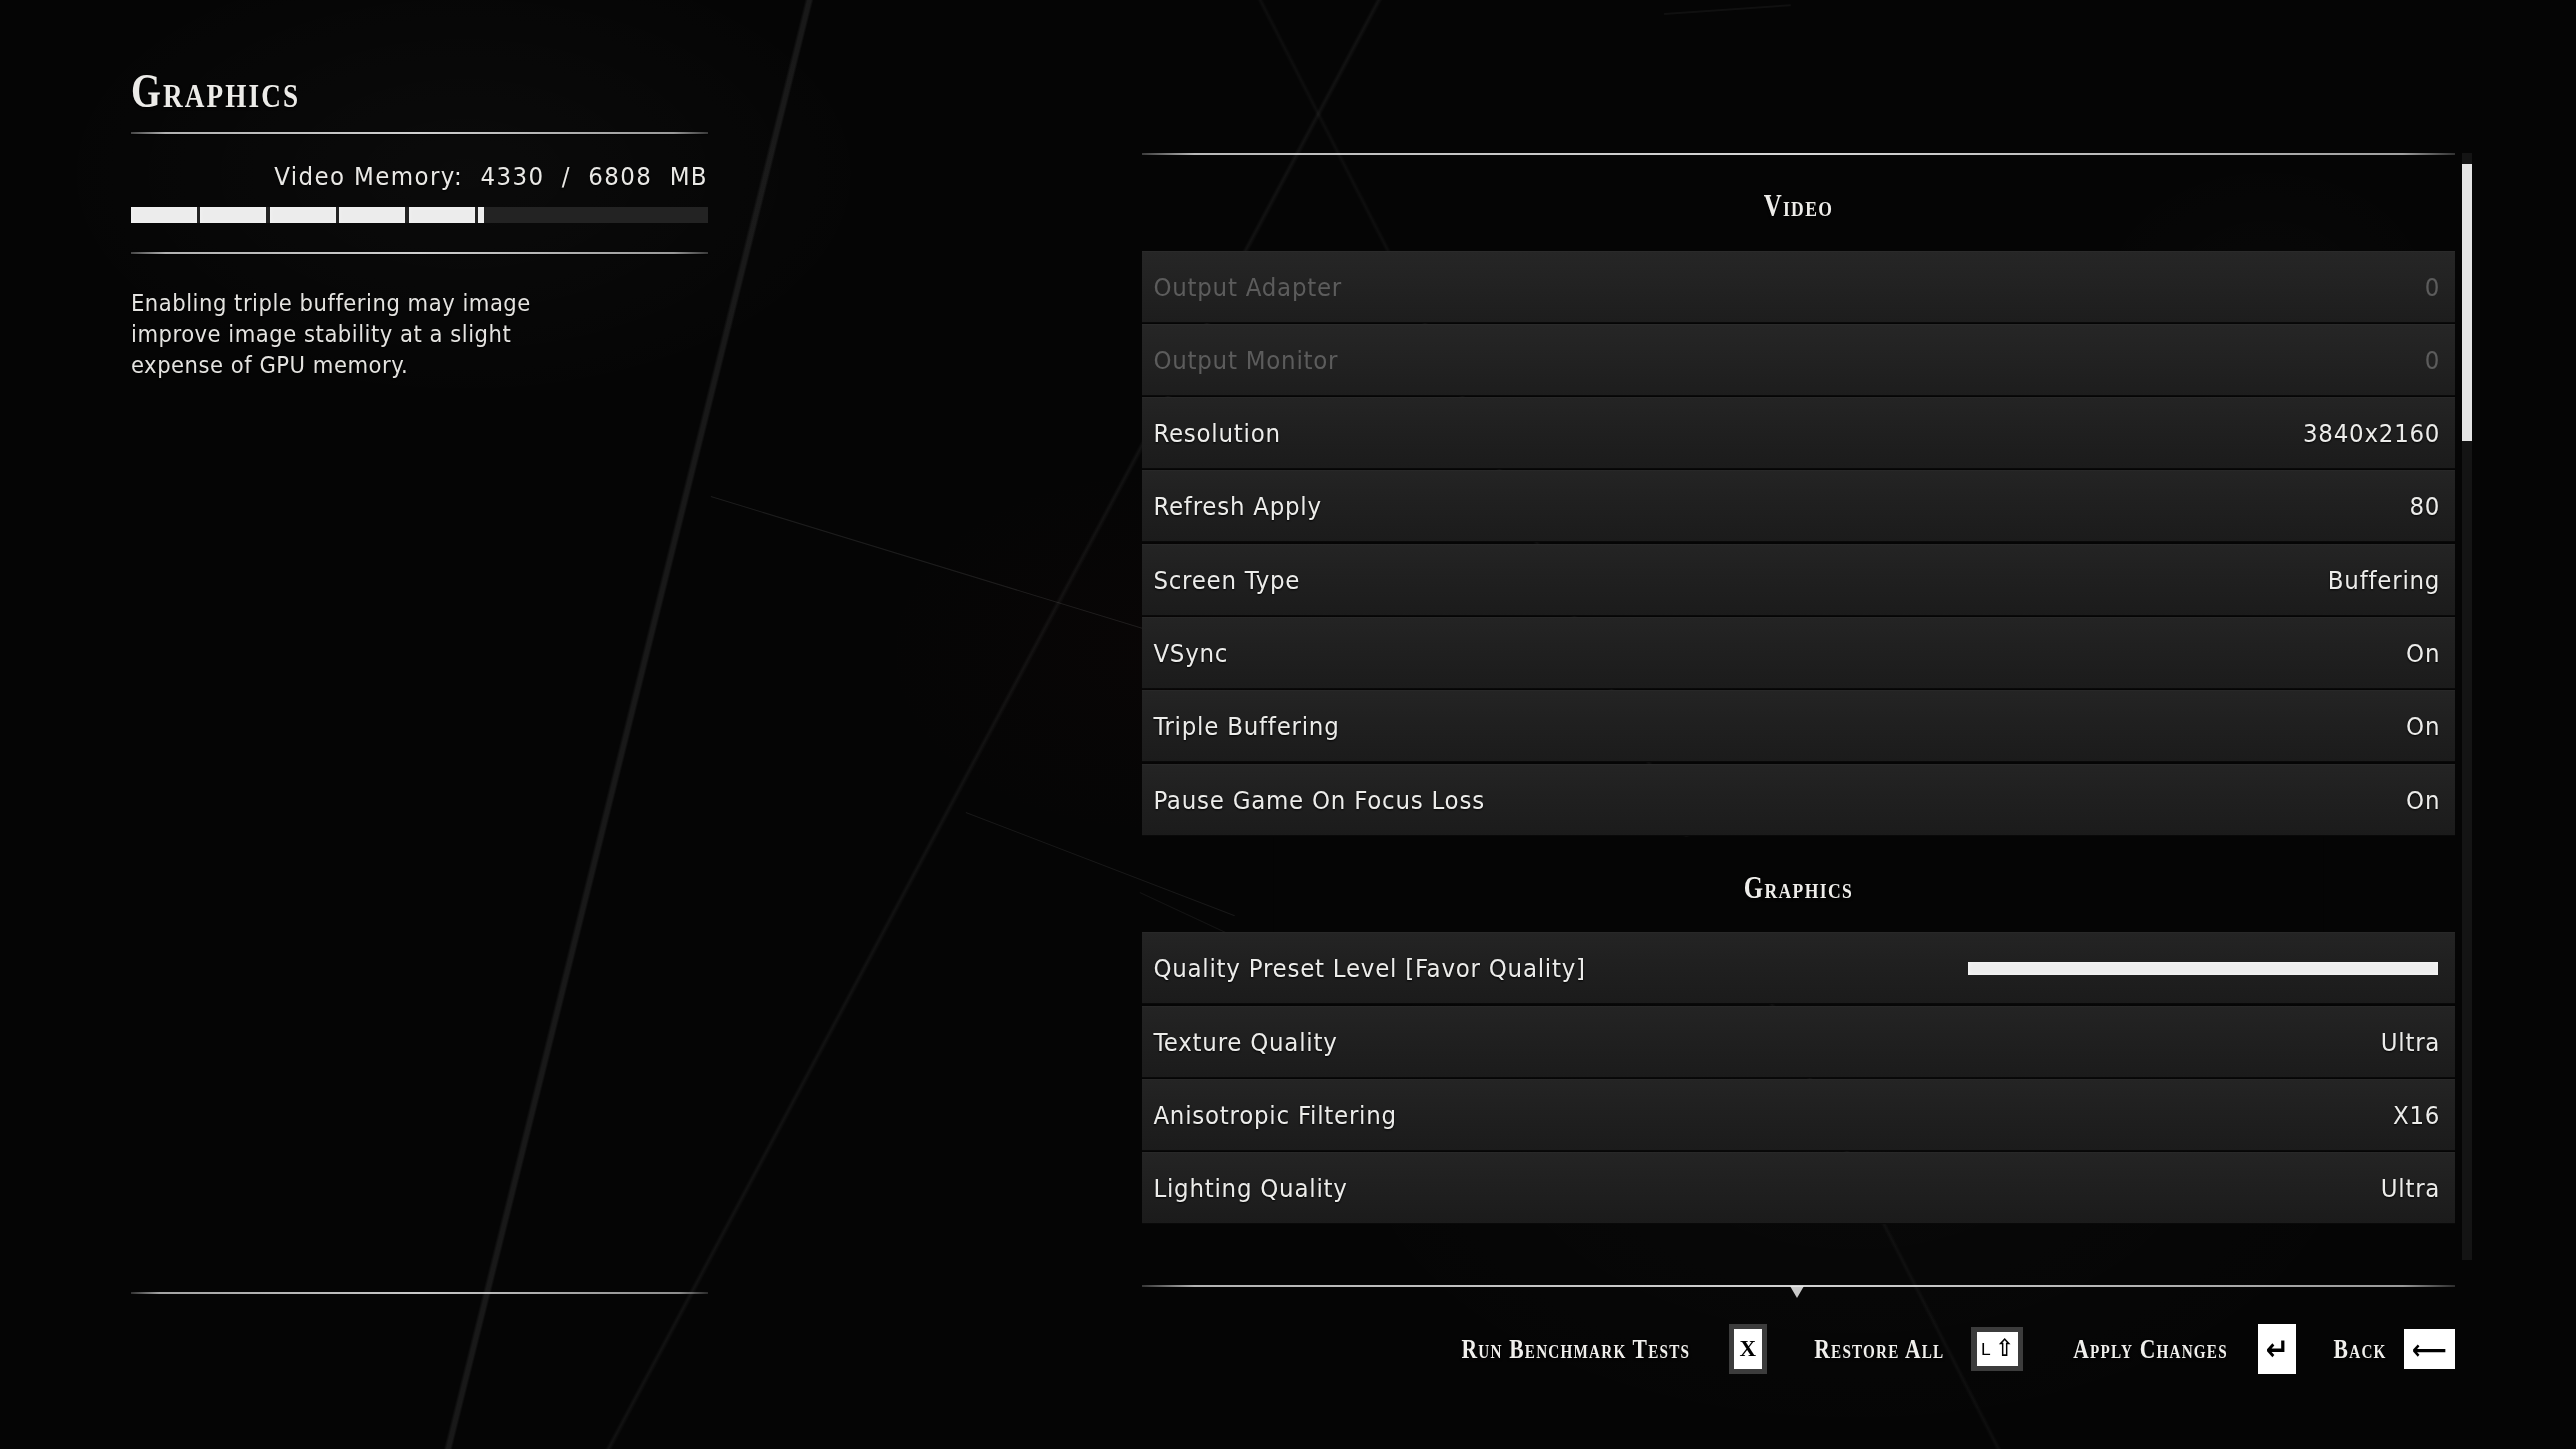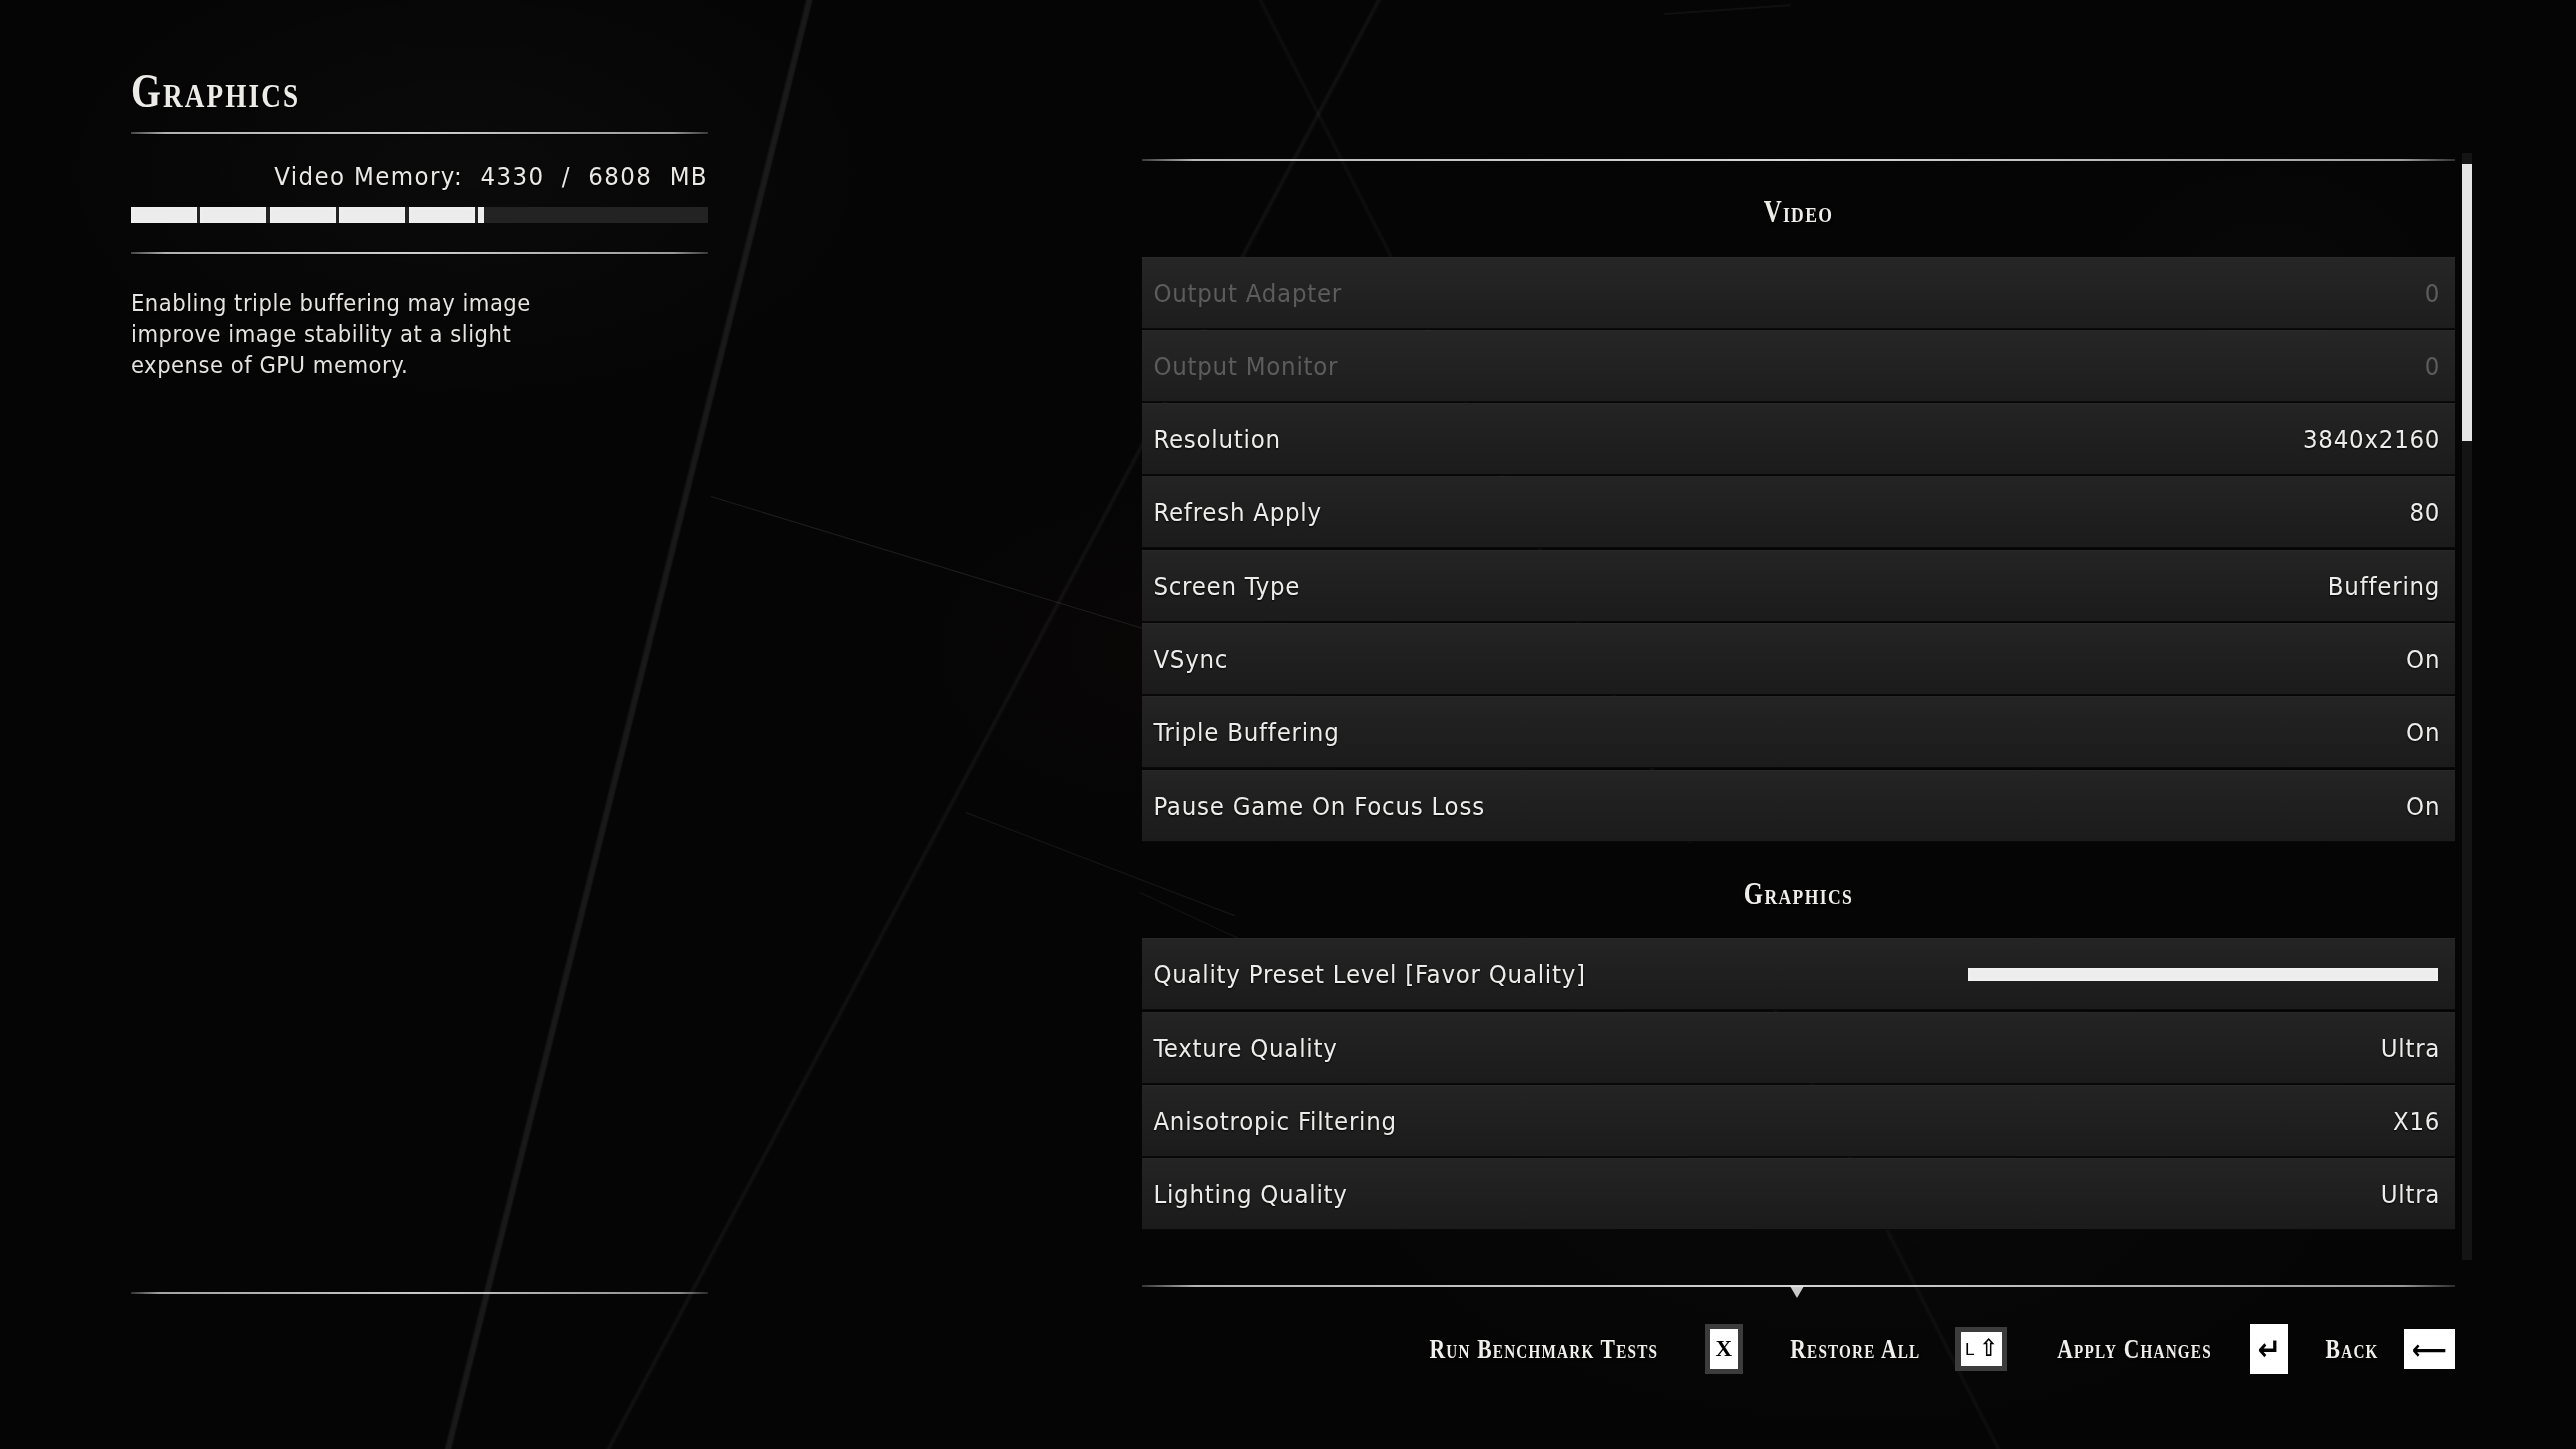--- a/index.html
+++ b/index.html
@@ -42,21 +42,21 @@
     white-space:pre; text-shadow:0 0.7px 2px #000;text-align:right;}
   #vram-bar{ display:flex; height:15.4px; width:100%; background:#232323; gap:0; }
   #vram-bar .seg{ background:#ececec; margin-right:3.4px; box-shadow:inset 0 0 4px rgba(255,255,255,.5);}
   #vram-bar .rest{ flex:1 1 auto; background:#232323; }
   #rule2{ margin-top:29px; }
   #desc{ margin-top:34px; font-size:23.5px; line-height:1.33; letter-spacing:.022em; color:#e4e3e0;
     text-shadow:0 0.7px 2px #000; max-width:456px;}
   #left-bottom-rule{ position:absolute; left:131px; top:1292px; width:577px; height:2px; z-index:3;
     background:linear-gradient(90deg,rgba(255,255,255,.18) 0%,rgba(225,225,225,.72) 5%,rgba(235,235,235,.85) 50%,rgba(215,215,215,.65) 95%,rgba(255,255,255,.15) 100%);}
   
-  #right{ position:absolute; left:1142px; top:159px; width:1313px; z-index:3; }
+  #right{ position:absolute; left:1142px; top:153px; width:1313px; z-index:3; }
   #right-top-rule{ height:2px; width:1313px;
     background:linear-gradient(90deg,rgba(255,255,255,.22) 0%,rgba(230,230,230,.80) 4%,rgba(238,238,238,.90) 50%,rgba(220,220,220,.72) 96%,rgba(255,255,255,.18) 100%);}
   .section-head{ text-align:center; font-size:31px; line-height:1; color:#eeedea; padding:35px 0 29.5px 0; }
   .rows{ display:flex; flex-direction:column;justify-content:flex-end; }
   .row{ position:relative; height:72px; display:flex; align-items:center;
     justify-content:space-between; padding:0 14.8px 0 11.4px; margin-bottom:1.3px;
     background:linear-gradient(180deg,#242424 0%,#202020 40%,#1b1b1b 100%);
     box-shadow:inset 0 -0.7px 0 rgba(0,0,0,.85), inset 0 0.7px 0 rgba(255,255,255,.028);}
   .row .lbl{ font-size:25.5px; letter-spacing:.03em; color:#ececea; text-shadow:0 0.7px 2px rgba(0,0,0,.9); }
   .row .val{ font-size:25.5px; letter-spacing:.03em; color:#ececea; text-shadow:0 0.7px 2px rgba(0,0,0,.9); }
@@ -71,21 +71,21 @@
     background:#141414;}
   #scrollbar .thumb{ position:absolute; left:0; width:10px; background:#e4e4e4; }
   
   #bottom-rule{ position:absolute; left:1142px; top:1285px; width:1313px; height:2px; z-index:3;
     background:linear-gradient(90deg,rgba(255,255,255,.20) 0%,rgba(228,228,228,.78) 4%,rgba(238,238,238,.88) 50%,rgba(218,218,218,.70) 96%,rgba(255,255,255,.16) 100%);}
   #rule-notch{ position:absolute; left:1790px; top:1286px; z-index:3;
     width:0;height:0;border-left:7.4px solid transparent;border-right:7.4px solid transparent;
     border-top:12.7px solid rgba(235,235,235,.85);}
   #actions{ position:absolute; left:1301px; top:1313px; width:1154px; height:72px; z-index:4;
     display:flex; align-items:center; justify-content:flex-end; gap:0; }
-  .action{ display:flex; align-items:center; margin-left:31px;gap:8px; }
+  .action{ display:flex; align-items:center; margin-left:31px; }
   .action .atxt{ font-size:27px; line-height:1; color:#f0efec; white-space:nowrap; }
   .key{ display:flex; align-items:center; justify-content:center; margin-left:10.7px;
     background:#ffffff; color:#000; font-weight:700; flex:0 0 auto; }
   .key.bordered{ background:#3c3c3c; padding:5.4px; }
   .key.bordered > .inner{ background:#fff; width:100%; height:100%;
     display:flex; align-items:center; justify-content:center; }
   .key.k-x{ width:38px; height:50px; }
   .key.k-x .inner{ font-size:23px; font-family:"Liberation Serif",serif; }
   .key.k-shift{ width:52px; height:44px; }
   .key.k-shift .inner{ font-size:0; gap:4.7px; }

